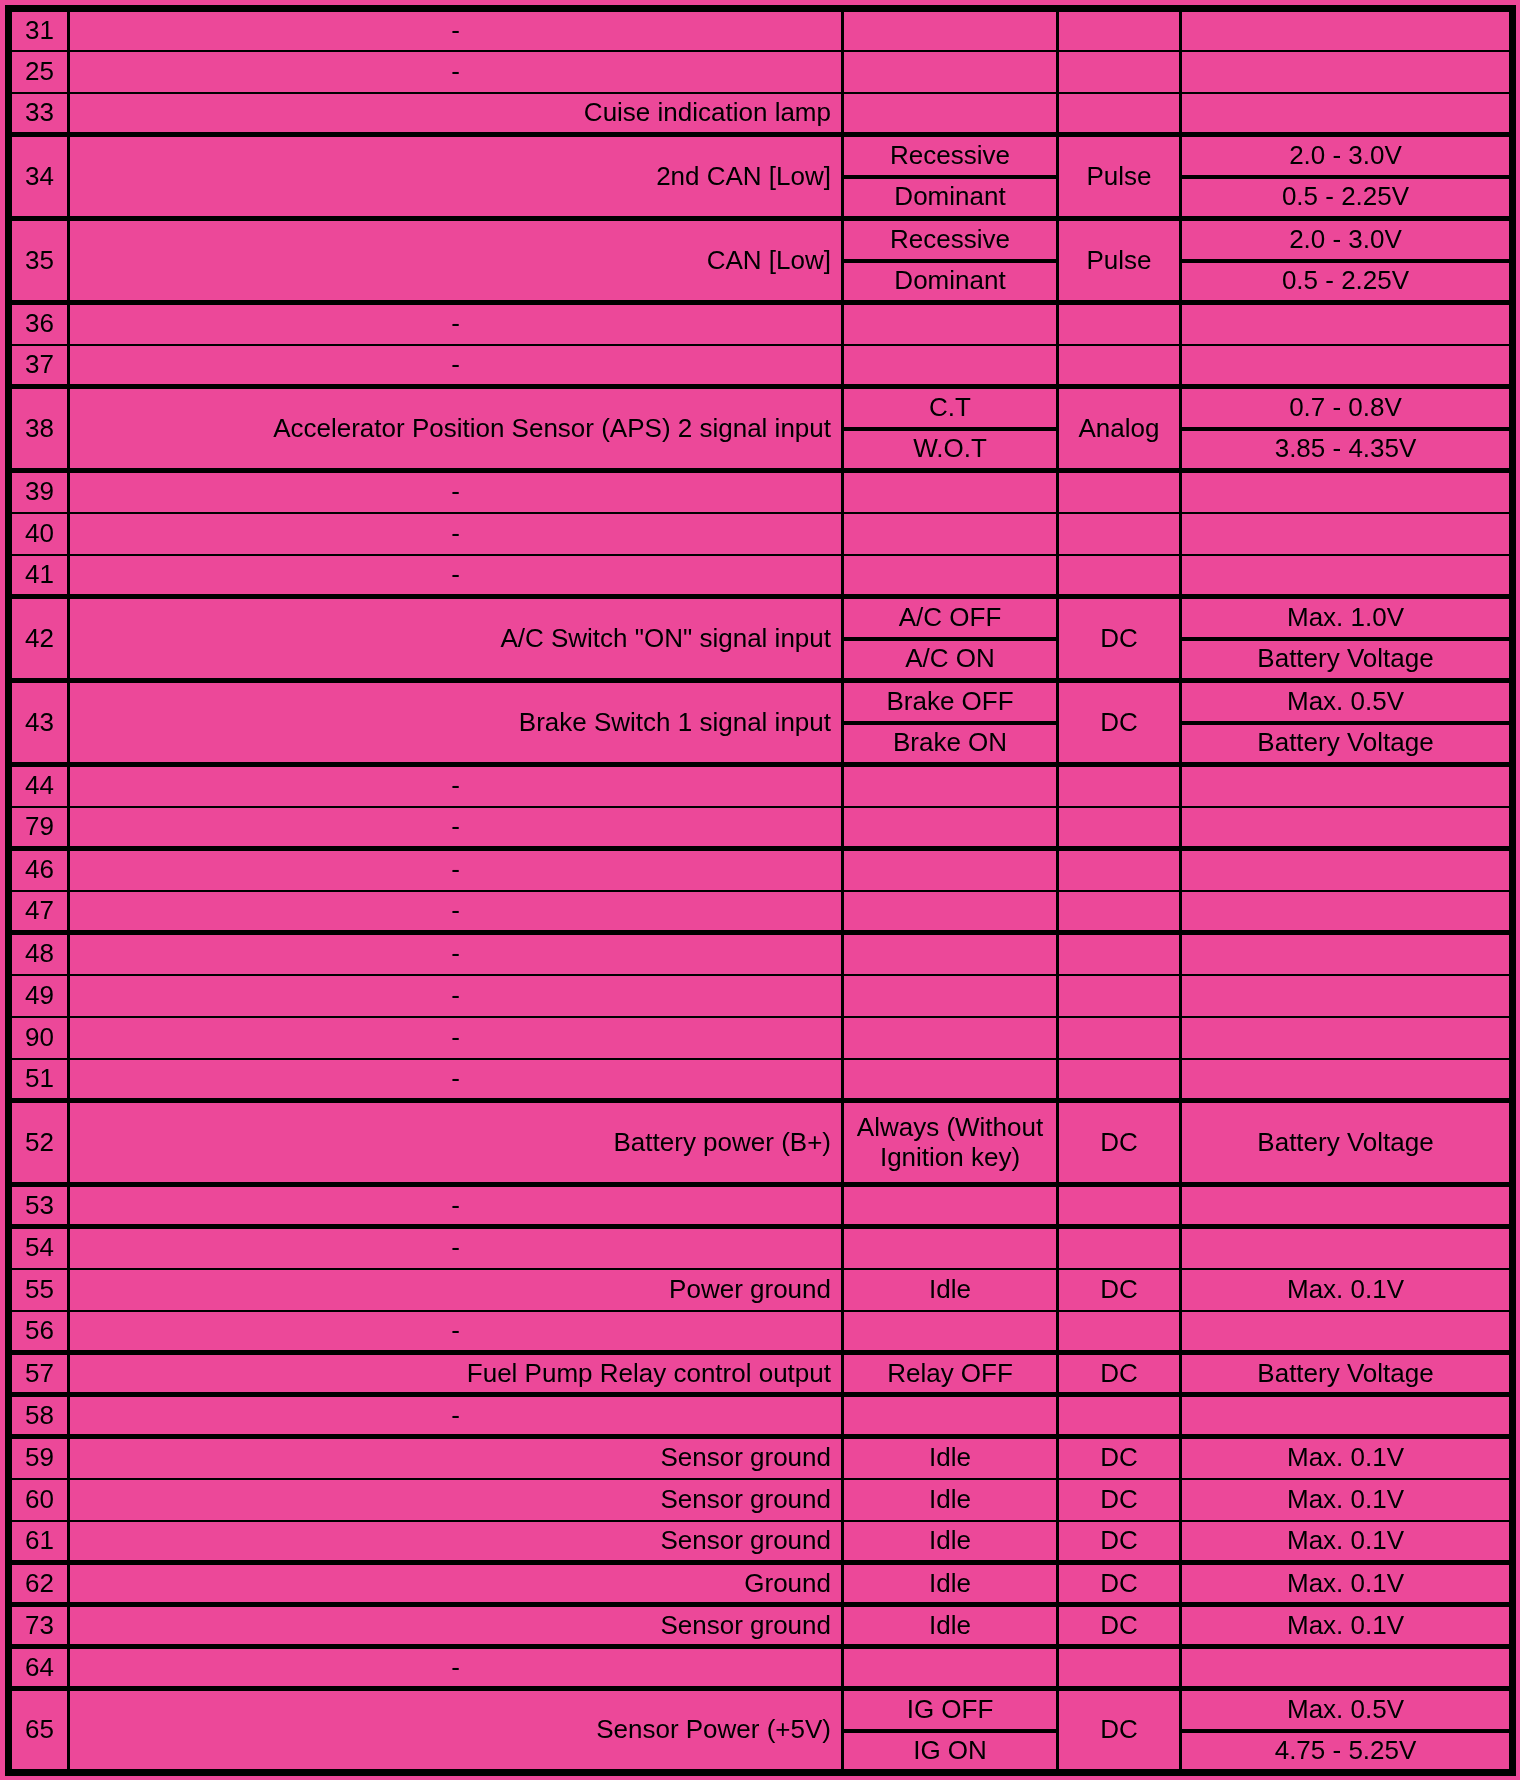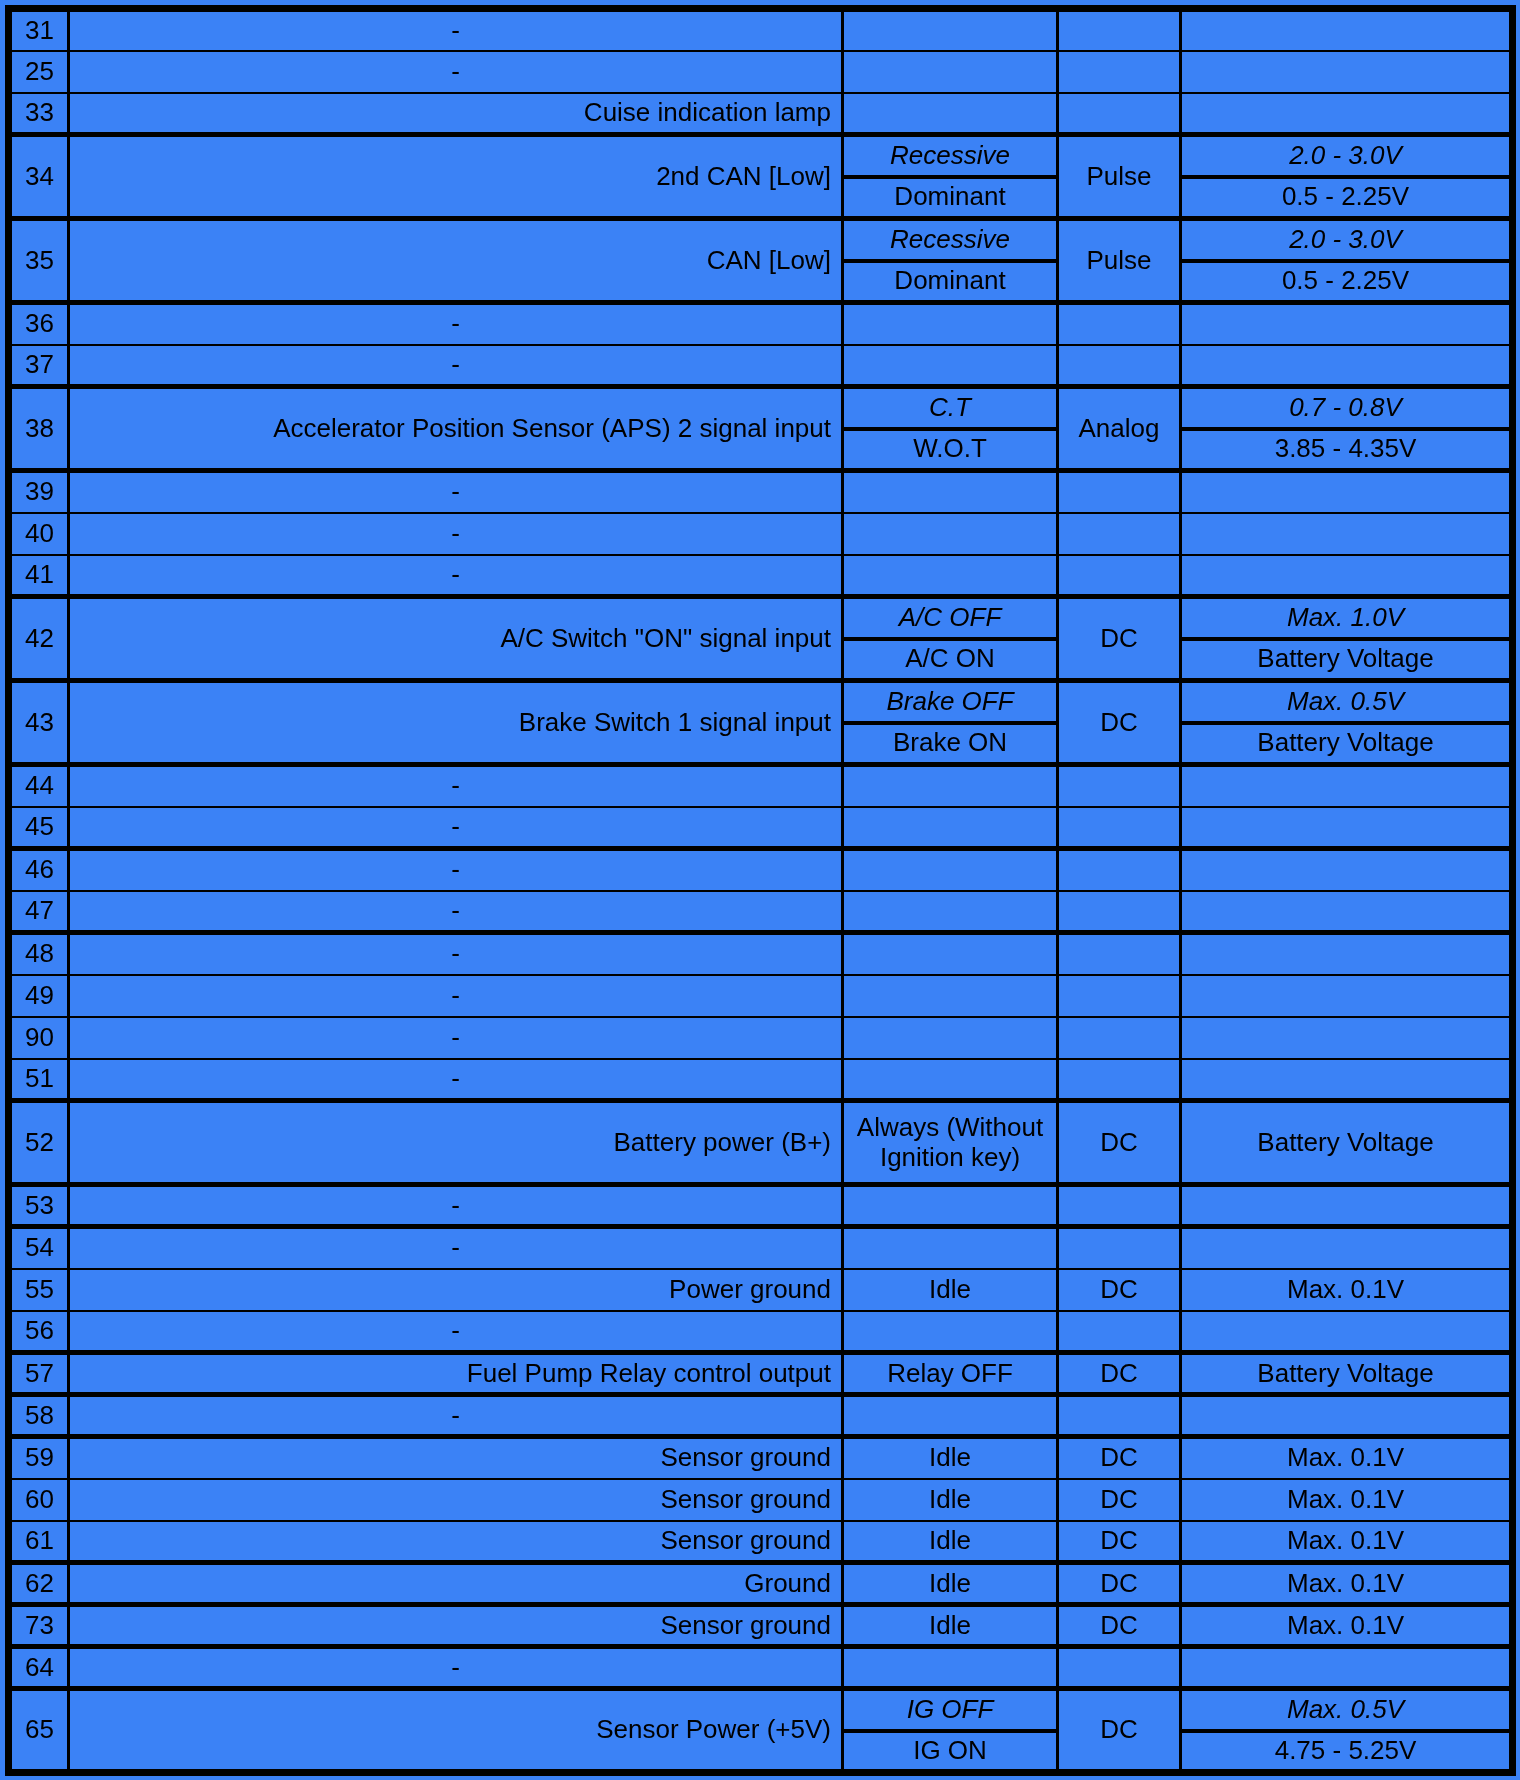--- a/index.html
+++ b/index.html
@@ -1,19 +1,19 @@
 <!DOCTYPE html>
 <html><head>
 <meta charset="utf-8">
 <style>
   html, body { margin: 0; padding: 0; background: #ffffff; }
   .page {
     width: 1520px;
     height: 1780px;
-    background: #3b82f6;
+    background: #ec4899;
     font-family: "Liberation Sans", sans-serif;
     color: #000;
     overflow: hidden;
   }
   table.pin-table {
     border-collapse: collapse;
     table-layout: fixed;
     width: 1506px;
     margin: 5px;
     border: 7px solid #000;
@@ -28,21 +28,21 @@
     text-align: center;
     vertical-align: middle;
     padding: 0 6px;
     overflow: hidden;
     white-space: normal;
   }
   tr { height: 42px; }
   tr.tall { height: 84px; }
   td.c-desc { text-align: right; padding: 0 10px; }
   td.c-desc.dash-cell { text-align: center; }
-  td.sub-div { border-bottom-width: 4px; font-style: italic; }
+  td.sub-div { border-bottom-width: 4px; }
   td.thick-b { border-bottom-width: 5px; }
 </style>
 </head>
 <body>
 
 <div class="page">
   <table class="pin-table">
     <colgroup>
       <col style="width:60px">
       <col style="width:774px">
@@ -163,21 +163,21 @@
           <td class="c-val thick-b">Battery Voltage</td>
         </tr>
         <tr>
           <td class="c-pin">44</td>
           <td class="c-desc dash-cell">-</td>
           <td class="c-cond"></td>
           <td class="c-type"></td>
           <td class="c-val"></td>
         </tr>
         <tr>
-          <td class="c-pin thick-b">45</td>
+          <td class="c-pin thick-b">79</td>
           <td class="c-desc dash-cell thick-b">-</td>
           <td class="c-cond thick-b"></td>
           <td class="c-type thick-b"></td>
           <td class="c-val thick-b"></td>
         </tr>
         <tr>
           <td class="c-pin">46</td>
           <td class="c-desc dash-cell">-</td>
           <td class="c-cond"></td>
           <td class="c-type"></td>

